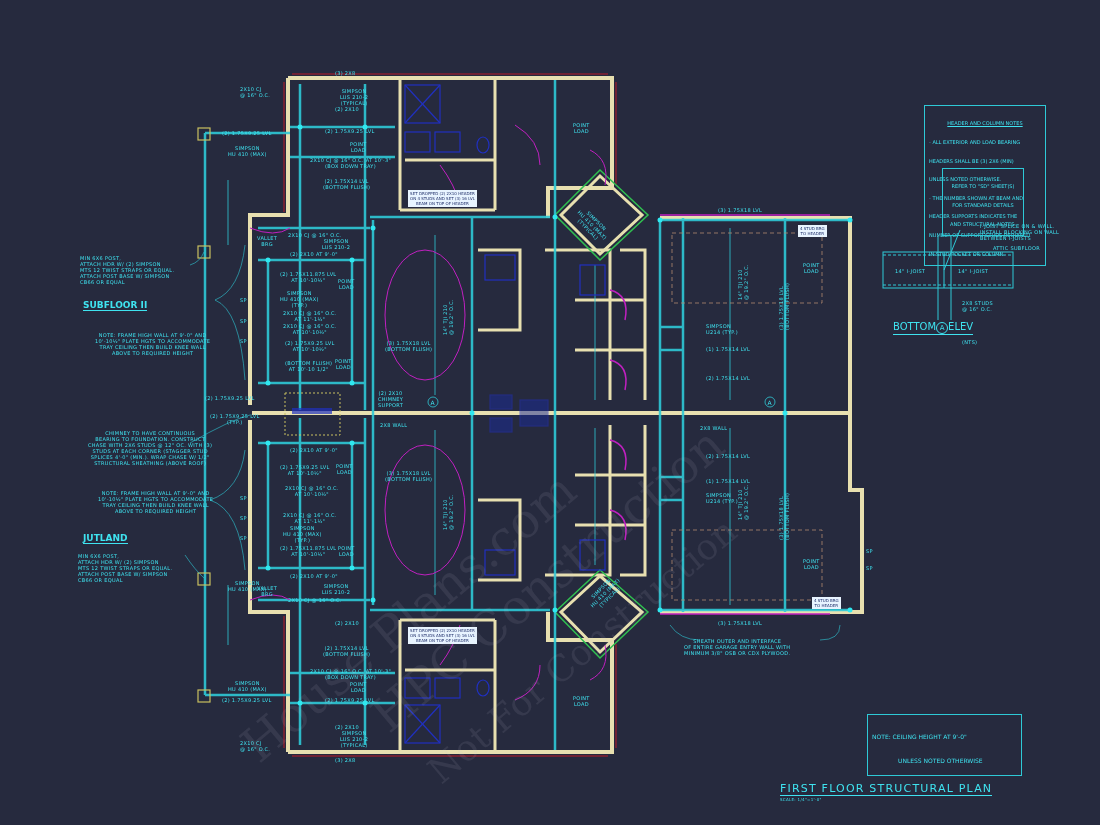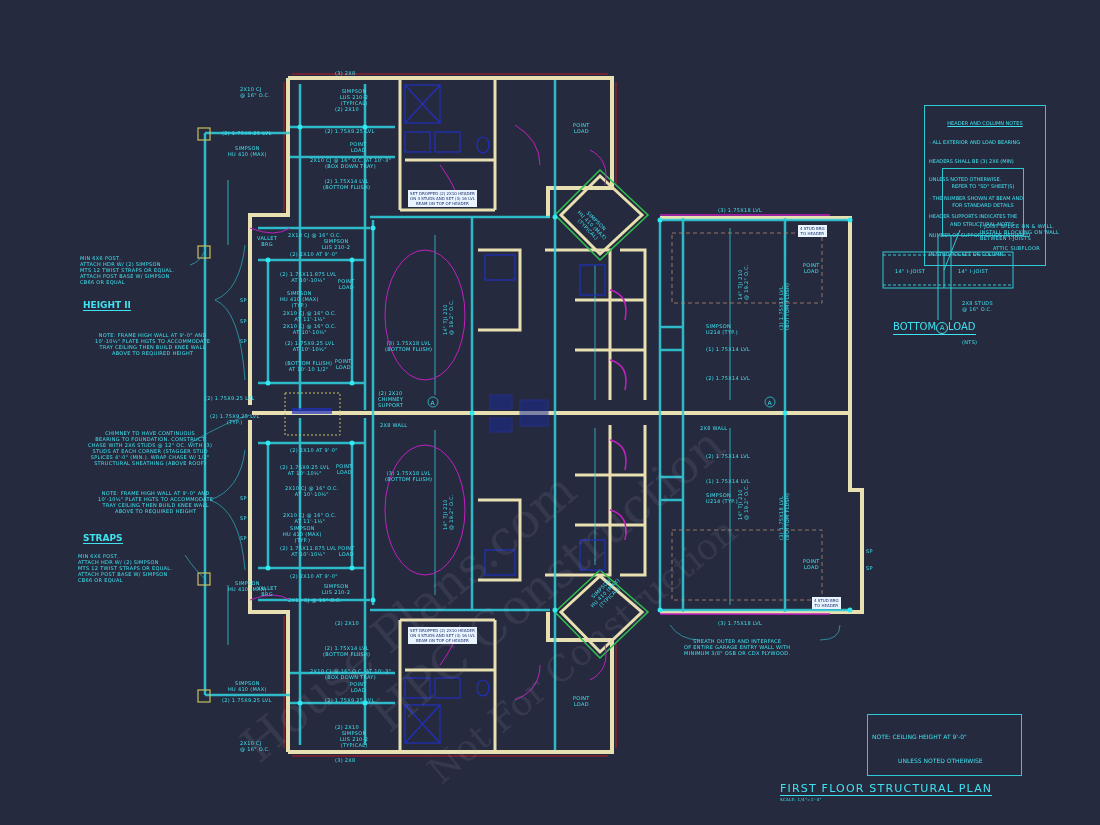--- a/index.html
+++ b/index.html
@@ -260,34 +260,34 @@
 
 <div class="txt" style="left:980px;top:223px;">I-JOIST SPLICE ON &amp; WALL.
 INSTALL BLOCKING ON WALL
 BETWEEN I-JOISTS</div>
 <div class="txt" style="left:993px;top:245px;">ATTIC SUBFLOOR</div>
 <div class="txt" style="left:895px;top:268px;">14" I-JOIST</div>
 <div class="txt" style="left:958px;top:268px;">14" I-JOIST</div>
 <div class="txt" style="left:962px;top:300px;">2x8 STUDS
 @ 16" O.C.</div>
 <div style="position:absolute;left:893px;top:321px;color:#3fe3f0;font-family:'DejaVu Sans',sans-serif;font-size:10px;border-bottom:1px solid #3fe3f0;white-space:nowrap;">
-  <span>BOTTOM</span><span style="display:inline-block;width:10px;height:10px;border:1px solid #3fe3f0;border-radius:50%;font-size:7px;line-height:10px;text-align:center;">A</span><span>LOAD</span>
+  <span>BOTTOM</span><span style="display:inline-block;width:10px;height:10px;border:1px solid #3fe3f0;border-radius:50%;font-size:7px;line-height:10px;text-align:center;">A</span><span>ELEV</span>
 </div>
 <div class="txt" style="left:962px;top:339px;">(NTS)</div>
 
 <div class="notebox" style="left:867px;top:714px;width:145px;font-size:6px;line-height:8px;">
   <div>NOTE: CEILING HEIGHT AT 9'-0"</div>
   <div style="padding-left:26px;">UNLESS NOTED OTHERWISE</div>
 </div>
 
 <div class="title-big" style="left:780px;top:782px;">FIRST FLOOR STRUCTURAL PLAN</div>
 <div class="txt" style="left:780px;top:797px;font-size:4px;">SCALE: 1/4"=1'-0"</div>
 
-<div class="label-big" style="left:83px;top:300px;">HEIGHT II</div>
-<div class="label-big" style="left:83px;top:533px;">STRAPS</div>
+<div class="label-big" style="left:83px;top:300px;">SUBFLOOR II</div>
+<div class="label-big" style="left:83px;top:533px;">JUTLAND</div>
 
 <div class="txt" style="left:80px;top:255px;">MIN 6x6 POST,
 ATTACH HDR w/ (2) SIMPSON
 MTS 12 TWIST STRAPS OR EQUAL.
 ATTACH POST BASE w/ SIMPSON
 CB66 OR EQUAL</div>
 <div class="txt" style="left:78px;top:553px;">MIN 6x6 POST,
 ATTACH HDR w/ (2) SIMPSON
 MTS 12 TWIST STRAPS OR EQUAL.
 ATTACH POST BASE w/ SIMPSON

